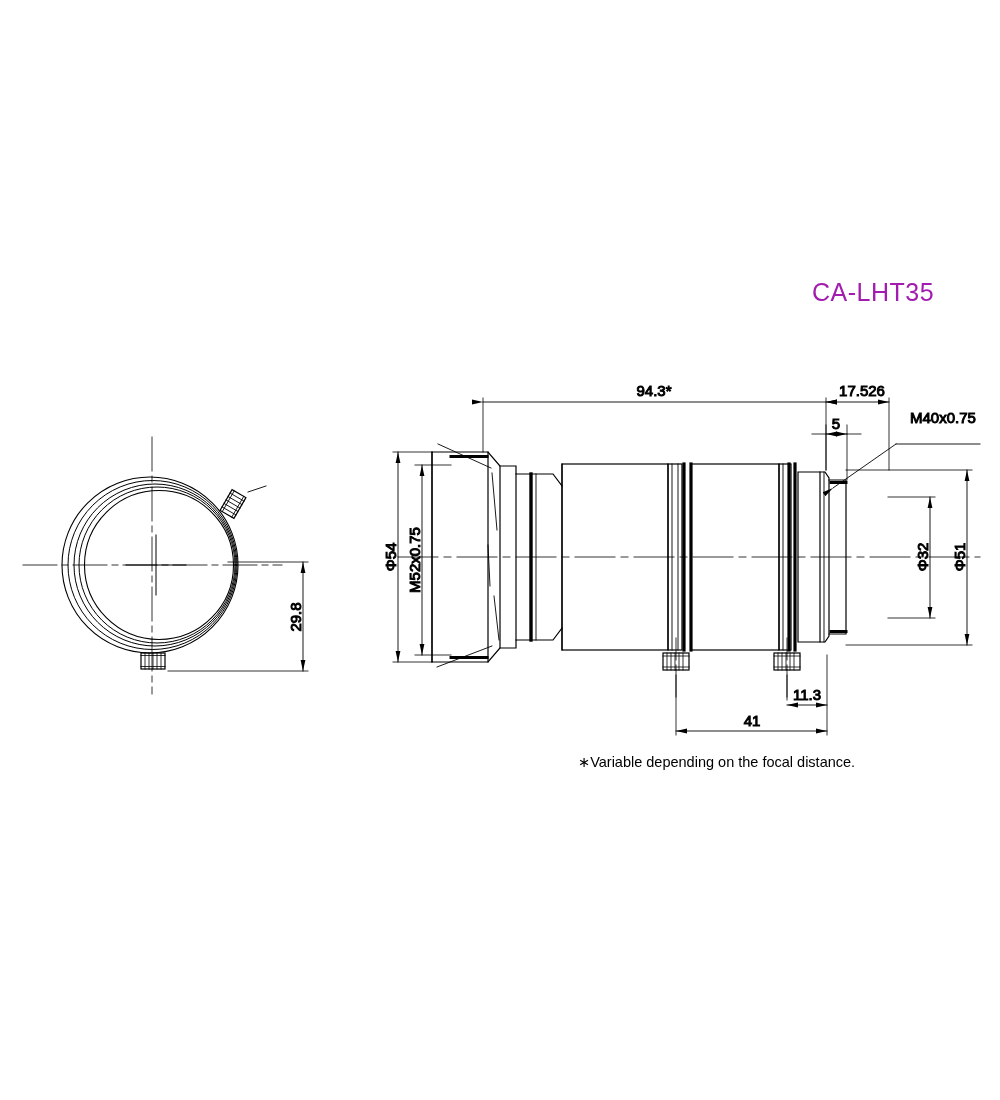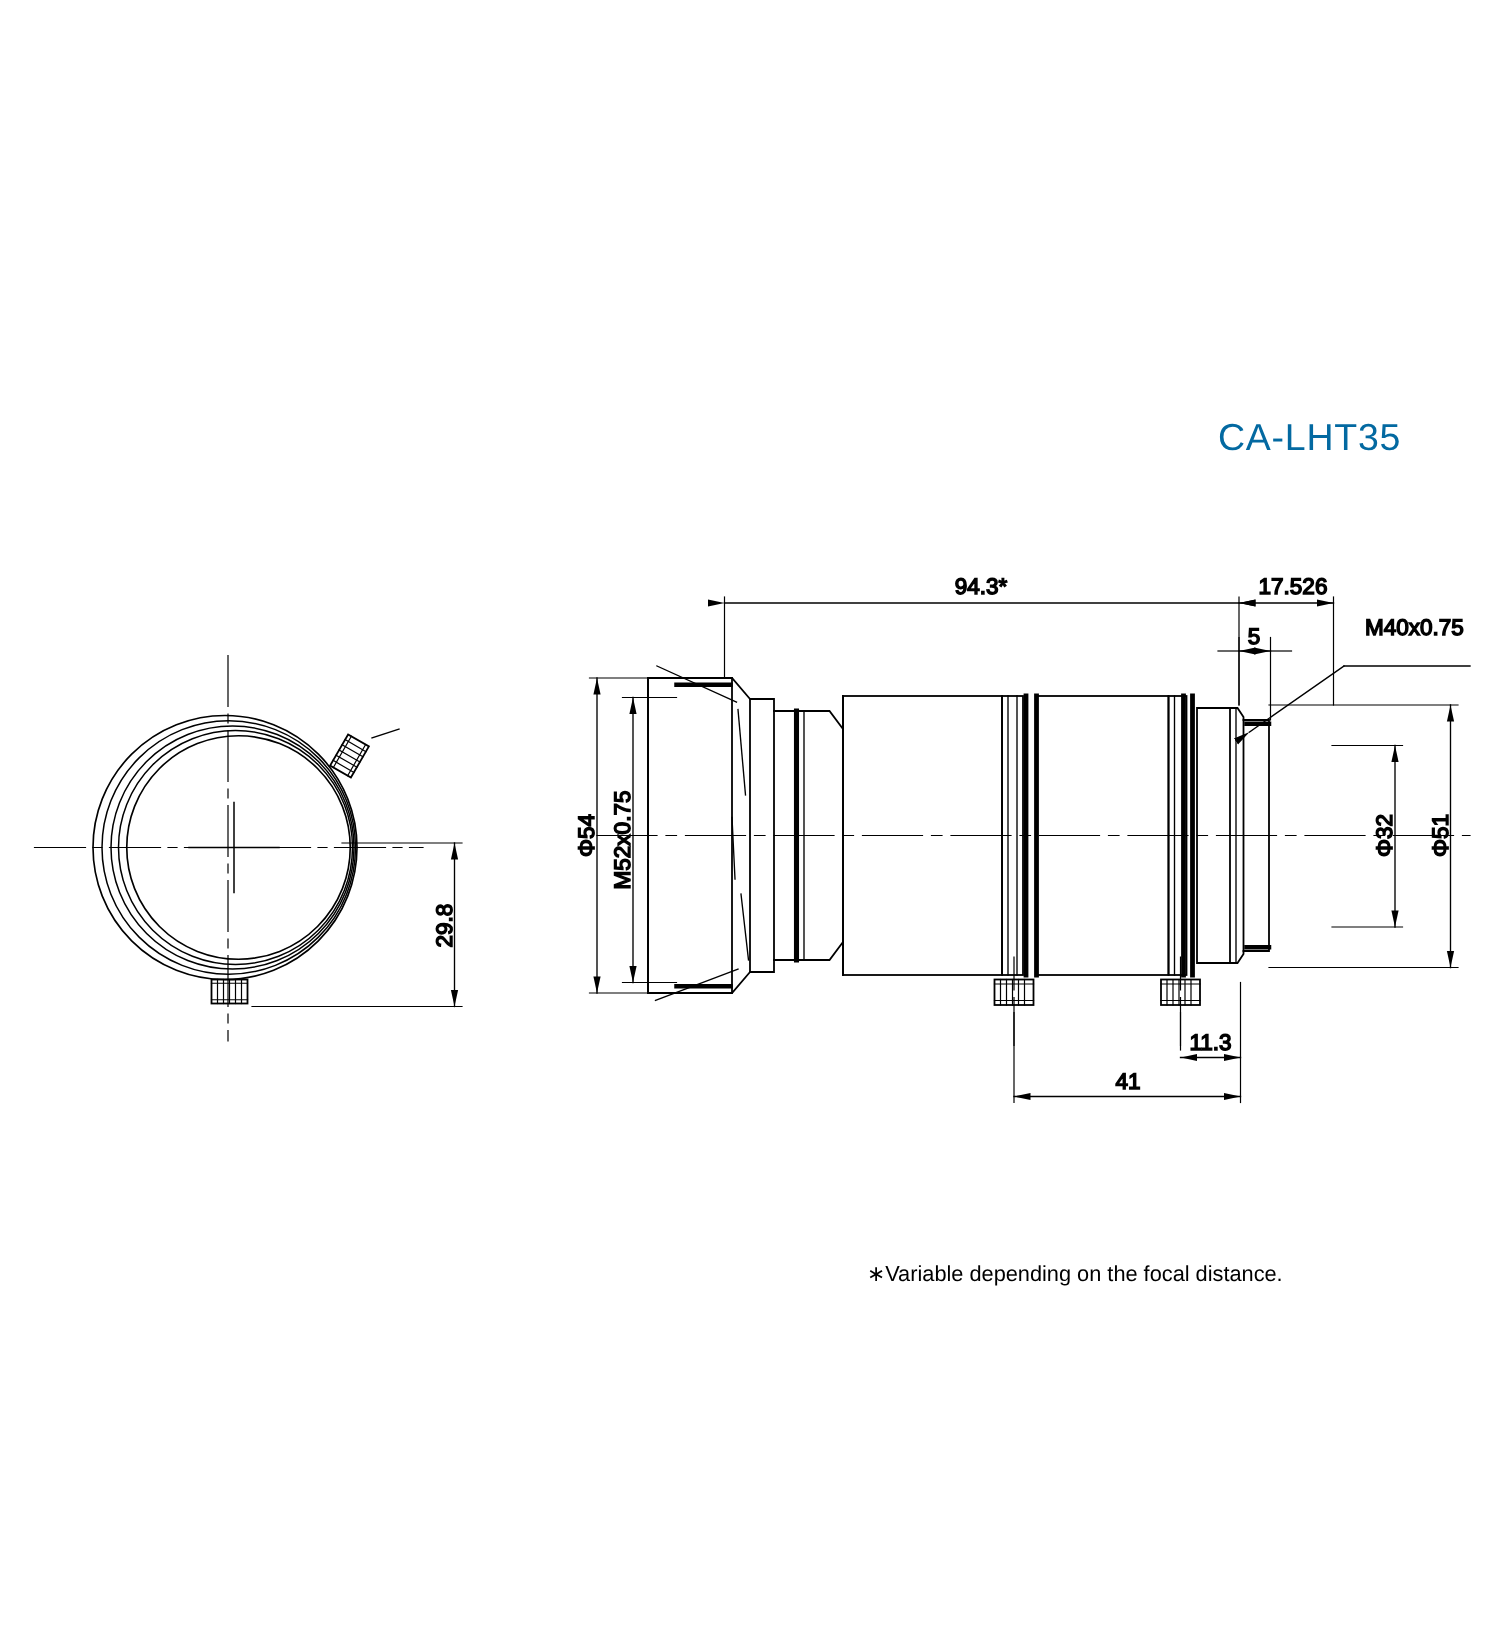--- a/index.html
+++ b/index.html
@@ -21,27 +21,27 @@
     position: absolute;
     left: 0;
     top: 0;
   }
   .ttl {
     position: absolute;
     left: 812px;
     top: 278px;
     font-size: 25px;
     letter-spacing: 0.5px;
-    color: #0369a1;
+    color: #a21caf;
     white-space: nowrap;
   }
   .note {
     position: absolute;
     left: 578px;
-    top: 840px;
+    top: 752px;
     font-size: 14.5px;
     color: #000;
     line-height: 20px;
     white-space: nowrap;
   }
   .note .l2 { padding-left: 9px; display: block; }
   svg text {
     font-family: "Liberation Sans", sans-serif;
     fill: #000;
   }

